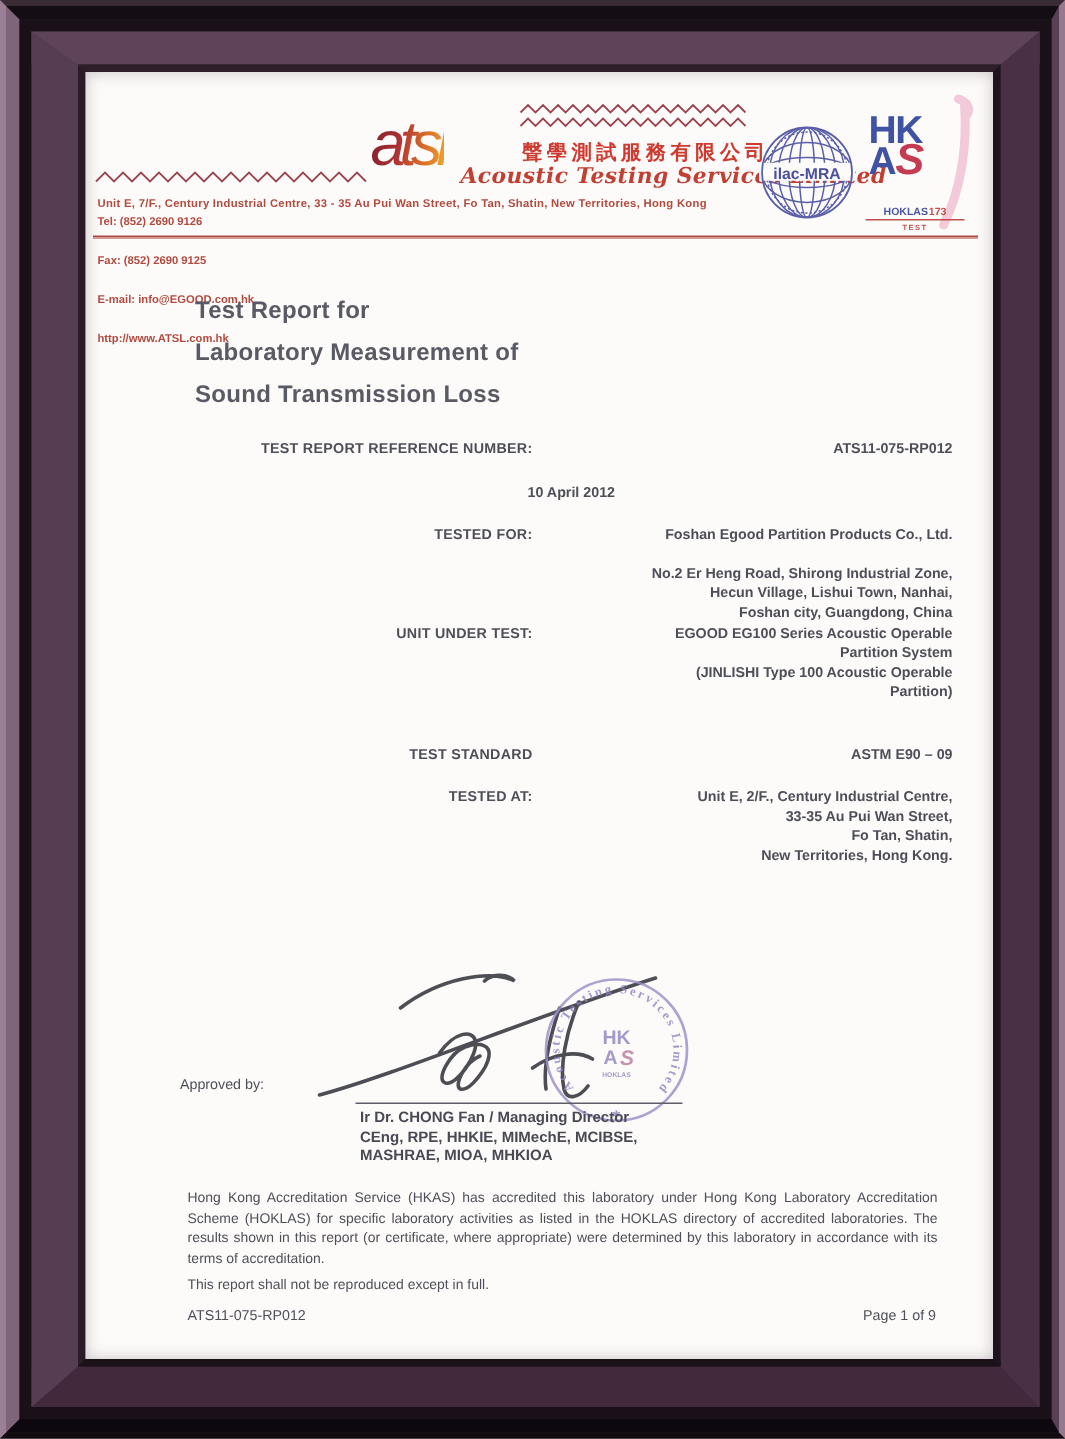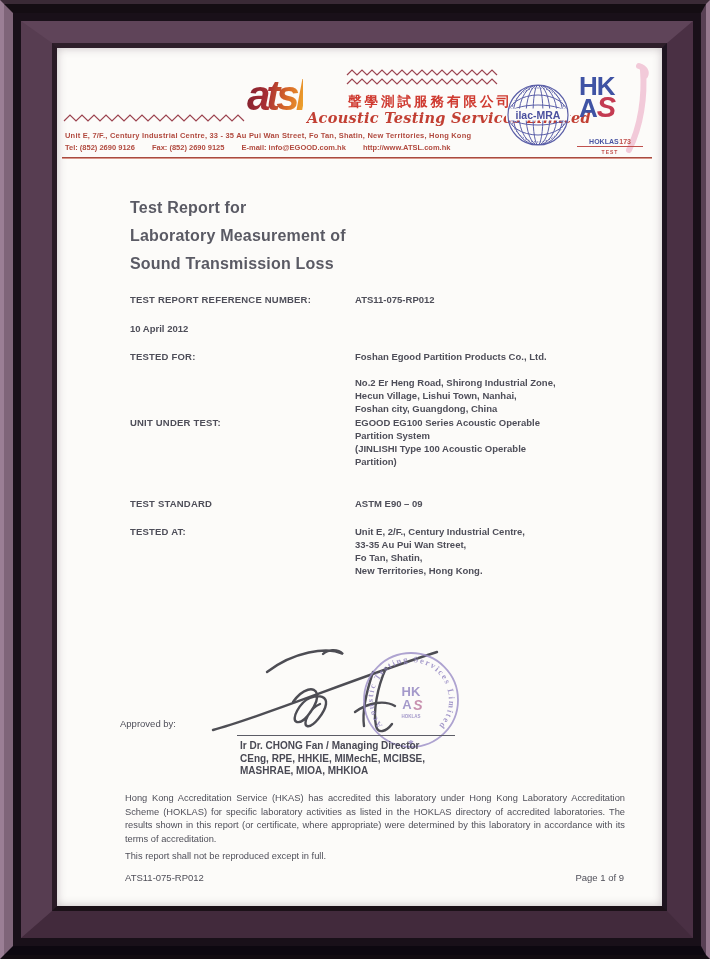--- a/index.html
+++ b/index.html
@@ -13,49 +13,49 @@
   .f3{width:100%;height:100%;border:8px solid #191019;}
   .f4{width:100%;height:100%;border-style:solid;border-width:22px 26px 27px 31px;
       border-color:#5f4459 #4a3044 #422a3c #573d51;}
   .f5{width:100%;height:100%;border-style:solid;border-width:5px;
       border-color:#2e1f2a #1e1420 #1b1118 #2a1b26;}
   .page{position:relative;width:100%;height:100%;background:#fcfbf9;
         box-shadow:inset 0 0 10px rgba(70,45,65,.28);overflow:hidden;color:#50505b;}
   .abs{position:absolute;}
 
   
-  .atsl-text{left:190px;top:26px;font-size:42px;font-weight:bold;font-style:italic;
+  .atsl-text{left:190px;top:26px;font-size:42px;font-weight:normal;font-style:italic;
       letter-spacing:-4px;line-height:44px;
       background:linear-gradient(100deg,#7e1f2e 0%,#a92f34 38%,#d96a28 70%,#efa82d 100%);
       -webkit-background-clip:text;background-clip:text;color:transparent;}
   .cjk{left:291px;top:45px;font-size:13.5px;font-weight:bold;color:#cf3a30;letter-spacing:3px;}
   .script-en{left:250px;top:61px;font-size:14.5px;font-weight:bold;font-style:italic;
       font-family:"DejaVu Serif",serif;color:#c23f33;letter-spacing:.3px;}
   .addr1{left:8px;top:83px;font-size:7.5px;font-weight:bold;color:#b14a3f;letter-spacing:.2px;width:460px;}
-  .addr2{left:8px;top:95px;font-size:7.5px;font-weight:bold;color:#b14a3f;display:flex;gap:17px;}
+  .addr2{left:8px;top:95px;font-size:7.5px;font-weight:bold;color:#b14a3f;display:flex;gap:17px;flex-direction:column;}
   .red-rule{left:5px;top:109px;width:590px;height:2px;background:#a84b40;border-bottom:1px solid #d8968a;}
   .wave-left{left:5px;top:64px;}
   .wave-right{left:288px;top:20px;}
   .ilac{left:448px;top:34px;}
   .hkas{left:520px;top:14px;width:80px;height:96px;}
   .hkas-letters{position:absolute;left:2px;top:14px;font-weight:bold;color:#3f53a4;
       font-size:26px;line-height:21px;letter-spacing:-1px;}
   .hkas-s{color:#c43b52;font-style:italic;font-size:29px;}
   .hkas-hoklas{position:absolute;left:0;top:76px;width:66px;text-align:center;font-size:7px;
       font-weight:bold;color:#4a55a3;border-bottom:1px solid #c0504d;padding-bottom:1px;}
   .hkas-hoklas .num{color:#c0504d;}
   .hkas-test{position:absolute;left:0;top:87px;width:66px;text-align:center;font-size:5px;
       font-weight:bold;color:#c0504d;letter-spacing:1px;}
 
   
   .title{left:73px;top:146px;font-size:16px;font-weight:bold;color:#5a5a64;line-height:28px;letter-spacing:.2px;}
 
   
   .fields{left:73px;top:245px;width:508px;}
-  .frow{display:flex;align-items:flex-start;}
+  .frow{display:flex;align-items:flex-start;text-align:right;}
   .flabel{width:225px;flex:none;font-size:9.5px;font-weight:bold;letter-spacing:.2px;color:#4e4e59;line-height:13px;}
   .fvalue{width:280px;font-size:9.5px;font-weight:bold;color:#4e4e59;line-height:13px;white-space:pre-line;}
   .mb16{margin-bottom:16px}.mb15{margin-bottom:15px}.mb1{margin-bottom:1px}
   .mb9{margin-bottom:9px}.mb29{margin-bottom:29px}
 
   
   .approved{left:63px;top:670px;font-size:9.5px;color:#4e4e59;}
   .sig{left:148px;top:590px;}
   .sig-line{left:180px;top:687px;width:218px;border-top:1.5px solid #5c5c66;}
   .names{left:183px;top:692px;font-size:10px;font-weight:bold;color:#494954;line-height:12.5px;white-space:pre-line;}

